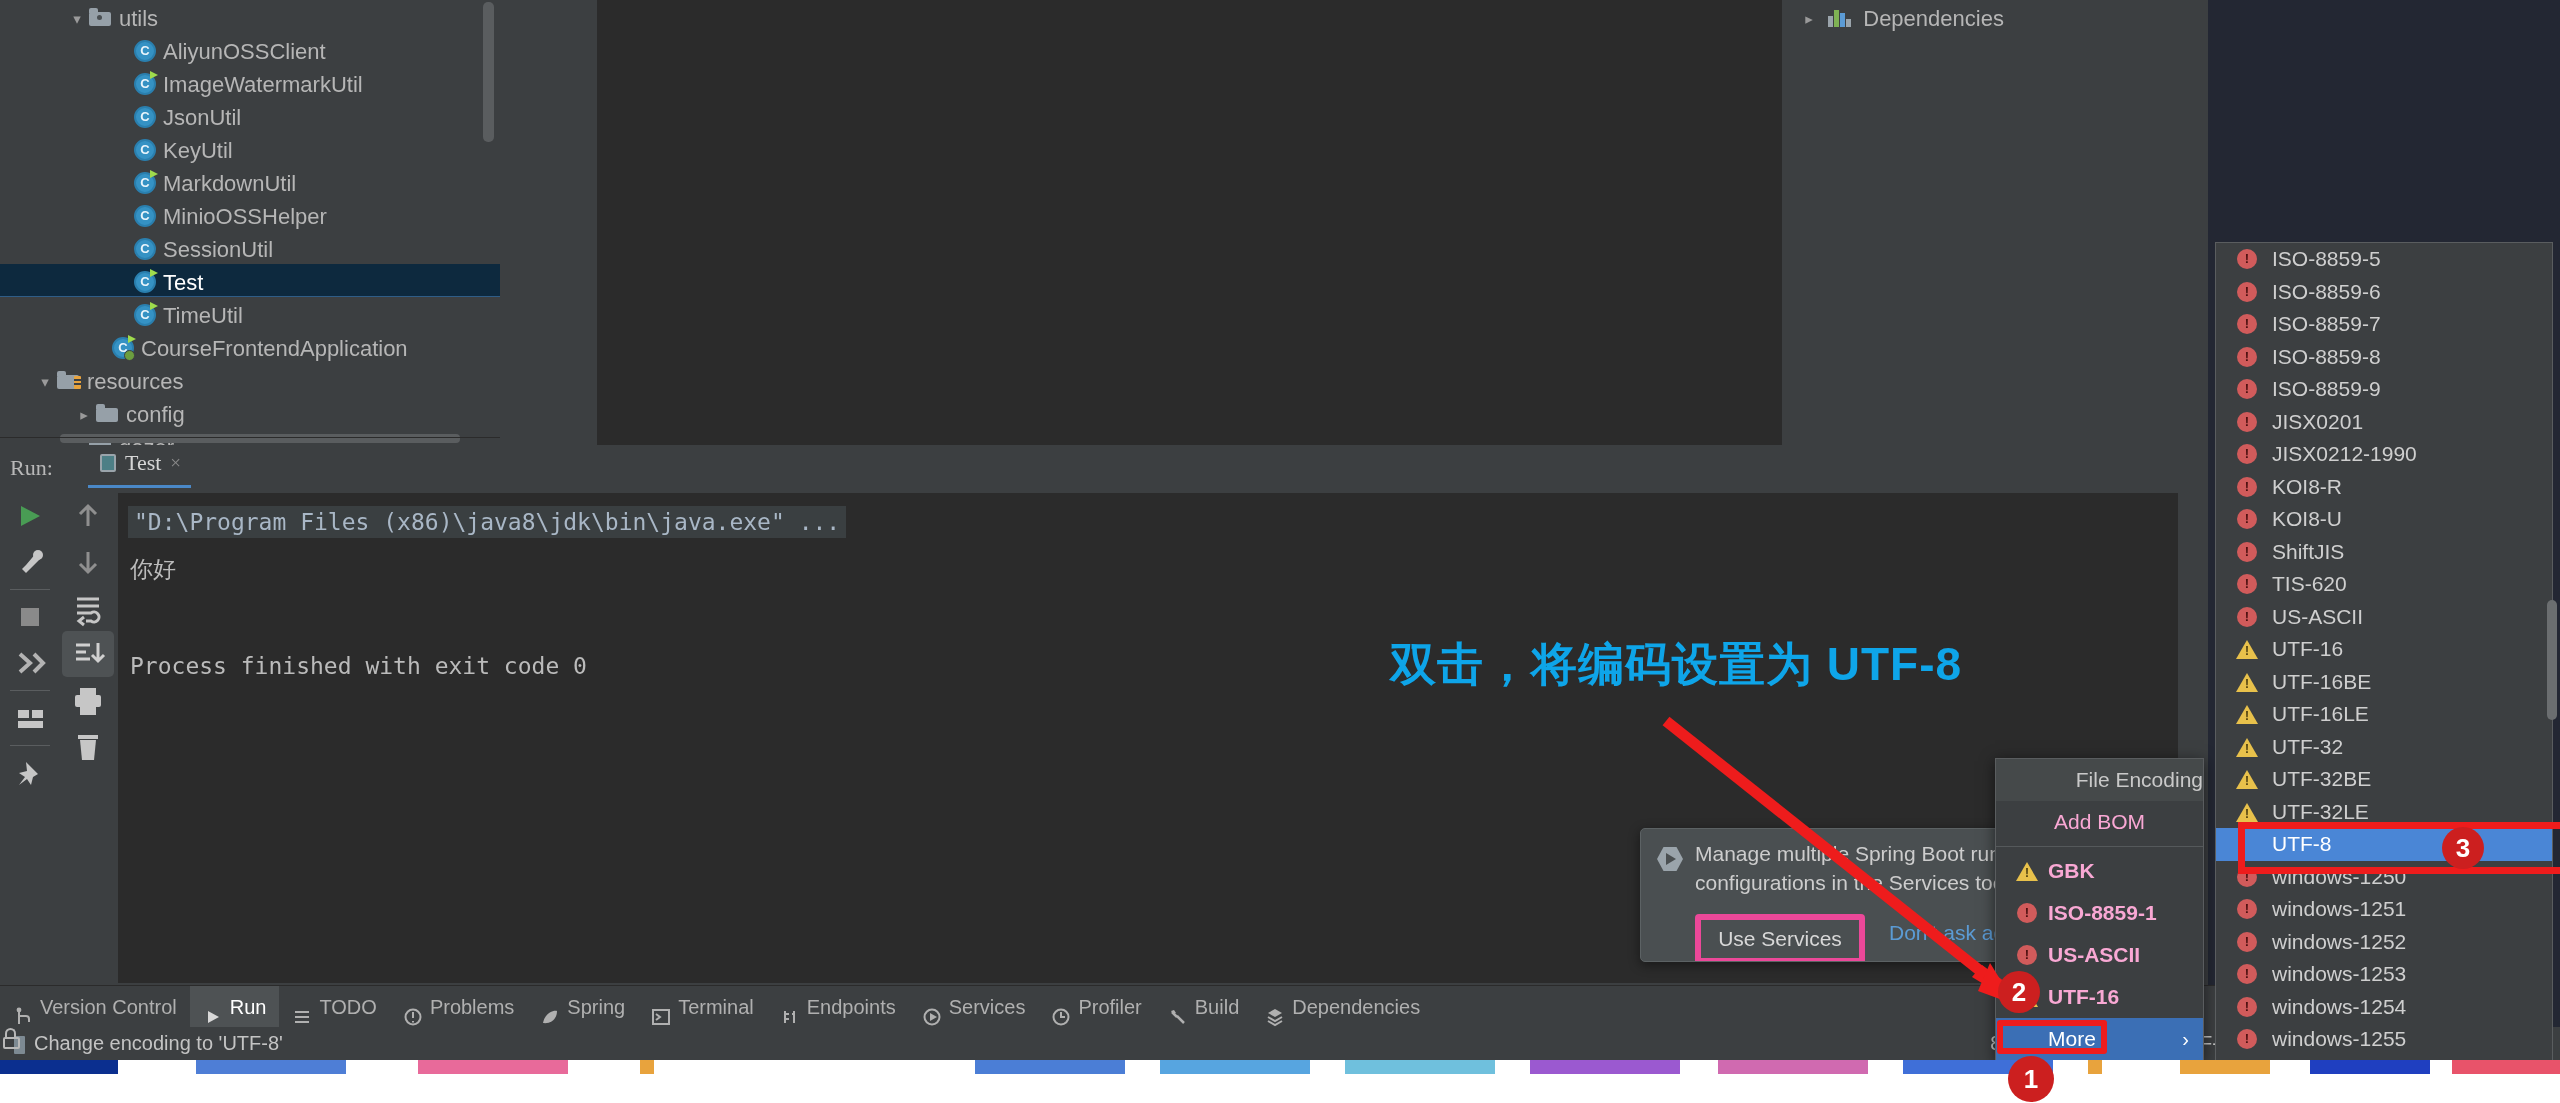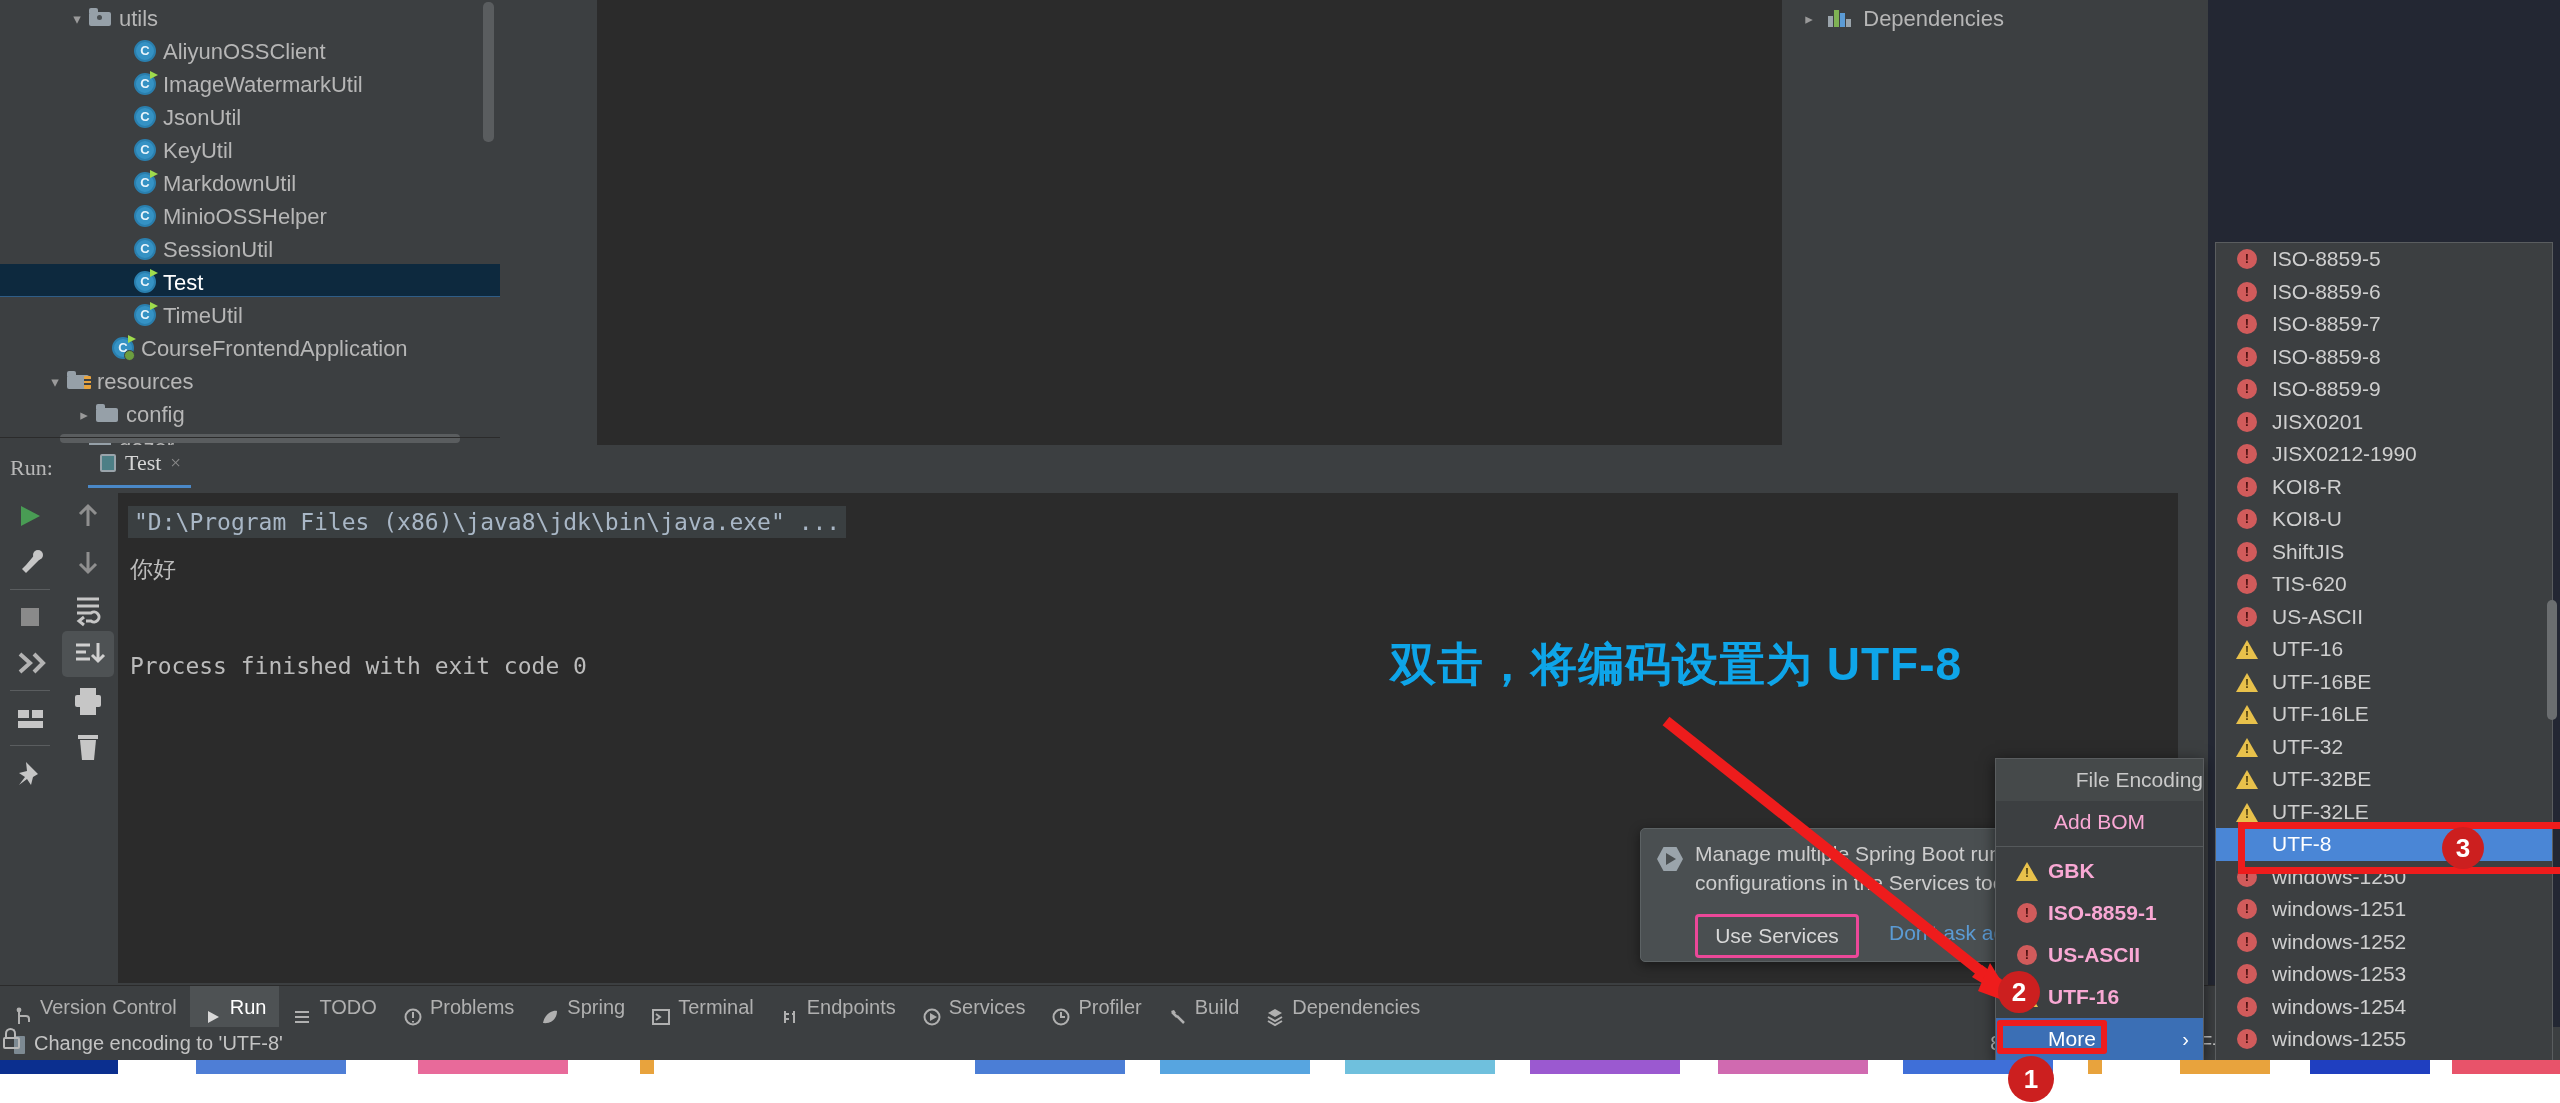--- a/index.html
+++ b/index.html
@@ -253,21 +253,21 @@
     position:absolute;left:0;top:2px;width:26px;height:24px;background:#9aa4ab;
     clip-path:polygon(25% 0,75% 0,100% 50%,75% 100%,25% 100%,0 50%);
   }
   #sn-icon .tri{
     position:absolute;left:9px;top:8px;width:0;height:0;
     border-left:10px solid #4a4f51;border-top:6px solid transparent;border-bottom:6px solid transparent;
   }
   #sn-text{position:absolute;left:54px;top:10px;width:350px;font-size:21px;line-height:29px;color:#cdcdcd;}
   #sn-btn{
     position:absolute;left:54px;top:85px;width:158px;height:38px;line-height:38px;text-align:center;
-    border:3px solid #ec4899;border-radius:4px;font-size:21px;color:#d8d8d8;background:#4a4f51;
+    border:6px solid #ec4899;border-radius:4px;font-size:21px;color:#d8d8d8;background:#4a4f51;
   }
   #sn-link{position:absolute;left:248px;top:85px;line-height:38px;font-size:21px;color:#5b9bd5;}
 
   
   #anno-text{
     position:absolute;left:1390px;top:634px;font-size:46px;font-weight:bold;color:#0ea5e9;
     white-space:nowrap;z-index:60;letter-spacing:1px;
   }
   #anno-arrow{position:absolute;left:1660px;top:715px;width:420px;height:300px;z-index:59;pointer-events:none;}
 
@@ -303,21 +303,21 @@
         <div class="tree-row" style="padding-left: 110px;"><span class="tw none">▸</span><span class="ticon ic-class"><span class="circ"></span><span class="cc">C</span></span><span class="tree-label">AliyunOSSClient</span></div>
         <div class="tree-row" style="padding-left: 110px;"><span class="tw none">▸</span><span class="ticon ic-class"><span class="circ"></span><span class="cc">C</span><span class="run"></span></span><span class="tree-label">ImageWatermarkUtil</span></div>
         <div class="tree-row" style="padding-left: 110px;"><span class="tw none">▸</span><span class="ticon ic-class"><span class="circ"></span><span class="cc">C</span></span><span class="tree-label">JsonUtil</span></div>
         <div class="tree-row" style="padding-left: 110px;"><span class="tw none">▸</span><span class="ticon ic-class"><span class="circ"></span><span class="cc">C</span></span><span class="tree-label">KeyUtil</span></div>
         <div class="tree-row" style="padding-left: 110px;"><span class="tw none">▸</span><span class="ticon ic-class"><span class="circ"></span><span class="cc">C</span><span class="run"></span></span><span class="tree-label">MarkdownUtil</span></div>
         <div class="tree-row" style="padding-left: 110px;"><span class="tw none">▸</span><span class="ticon ic-class"><span class="circ"></span><span class="cc">C</span></span><span class="tree-label">MinioOSSHelper</span></div>
         <div class="tree-row" style="padding-left: 110px;"><span class="tw none">▸</span><span class="ticon ic-class"><span class="circ"></span><span class="cc">C</span></span><span class="tree-label">SessionUtil</span></div>
         <div class="tree-row selected" style="padding-left: 110px;"><span class="tw none">▸</span><span class="ticon ic-class"><span class="circ"></span><span class="cc">C</span><span class="run"></span></span><span class="tree-label">Test</span></div>
         <div class="tree-row" style="padding-left: 110px;"><span class="tw none">▸</span><span class="ticon ic-class"><span class="circ"></span><span class="cc">C</span><span class="run"></span></span><span class="tree-label">TimeUtil</span></div>
         <div class="tree-row" style="padding-left: 88px;"><span class="tw none">▸</span><span class="ticon ic-class"><span class="circ"></span><span class="cc">C</span><span class="run"></span><span class="spr"></span></span><span class="tree-label">CourseFrontendApplication</span></div>
-        <div class="tree-row" style="padding-left: 44px;"><span class="tw">▾</span><span class="ticon ic-folder plain"><span class="res"></span></span><span class="tree-label">resources</span></div>
+        <div class="tree-row" style="padding-left: 34px;"><span class="tw">▾</span><span class="ticon ic-folder plain"><span class="res"></span></span><span class="tree-label">resources</span></div>
         <div class="tree-row" style="padding-left: 73px;"><span class="tw">▸</span><span class="ticon ic-folder plain"></span><span class="tree-label">config</span></div>
         <div class="tree-row" style="padding-left: 66px;"><span class="tw">▸</span><span class="ticon ic-folder plain"></span><span class="tree-label">dozer</span></div>
       </div>
     <div id="tree-vscroll"></div>
     <div id="tree-hscroll"></div>
     <div id="tree-divider"></div>
   </div>
 
   <div id="editor-left-gutter"></div>
   <div id="editor-pane"></div>

